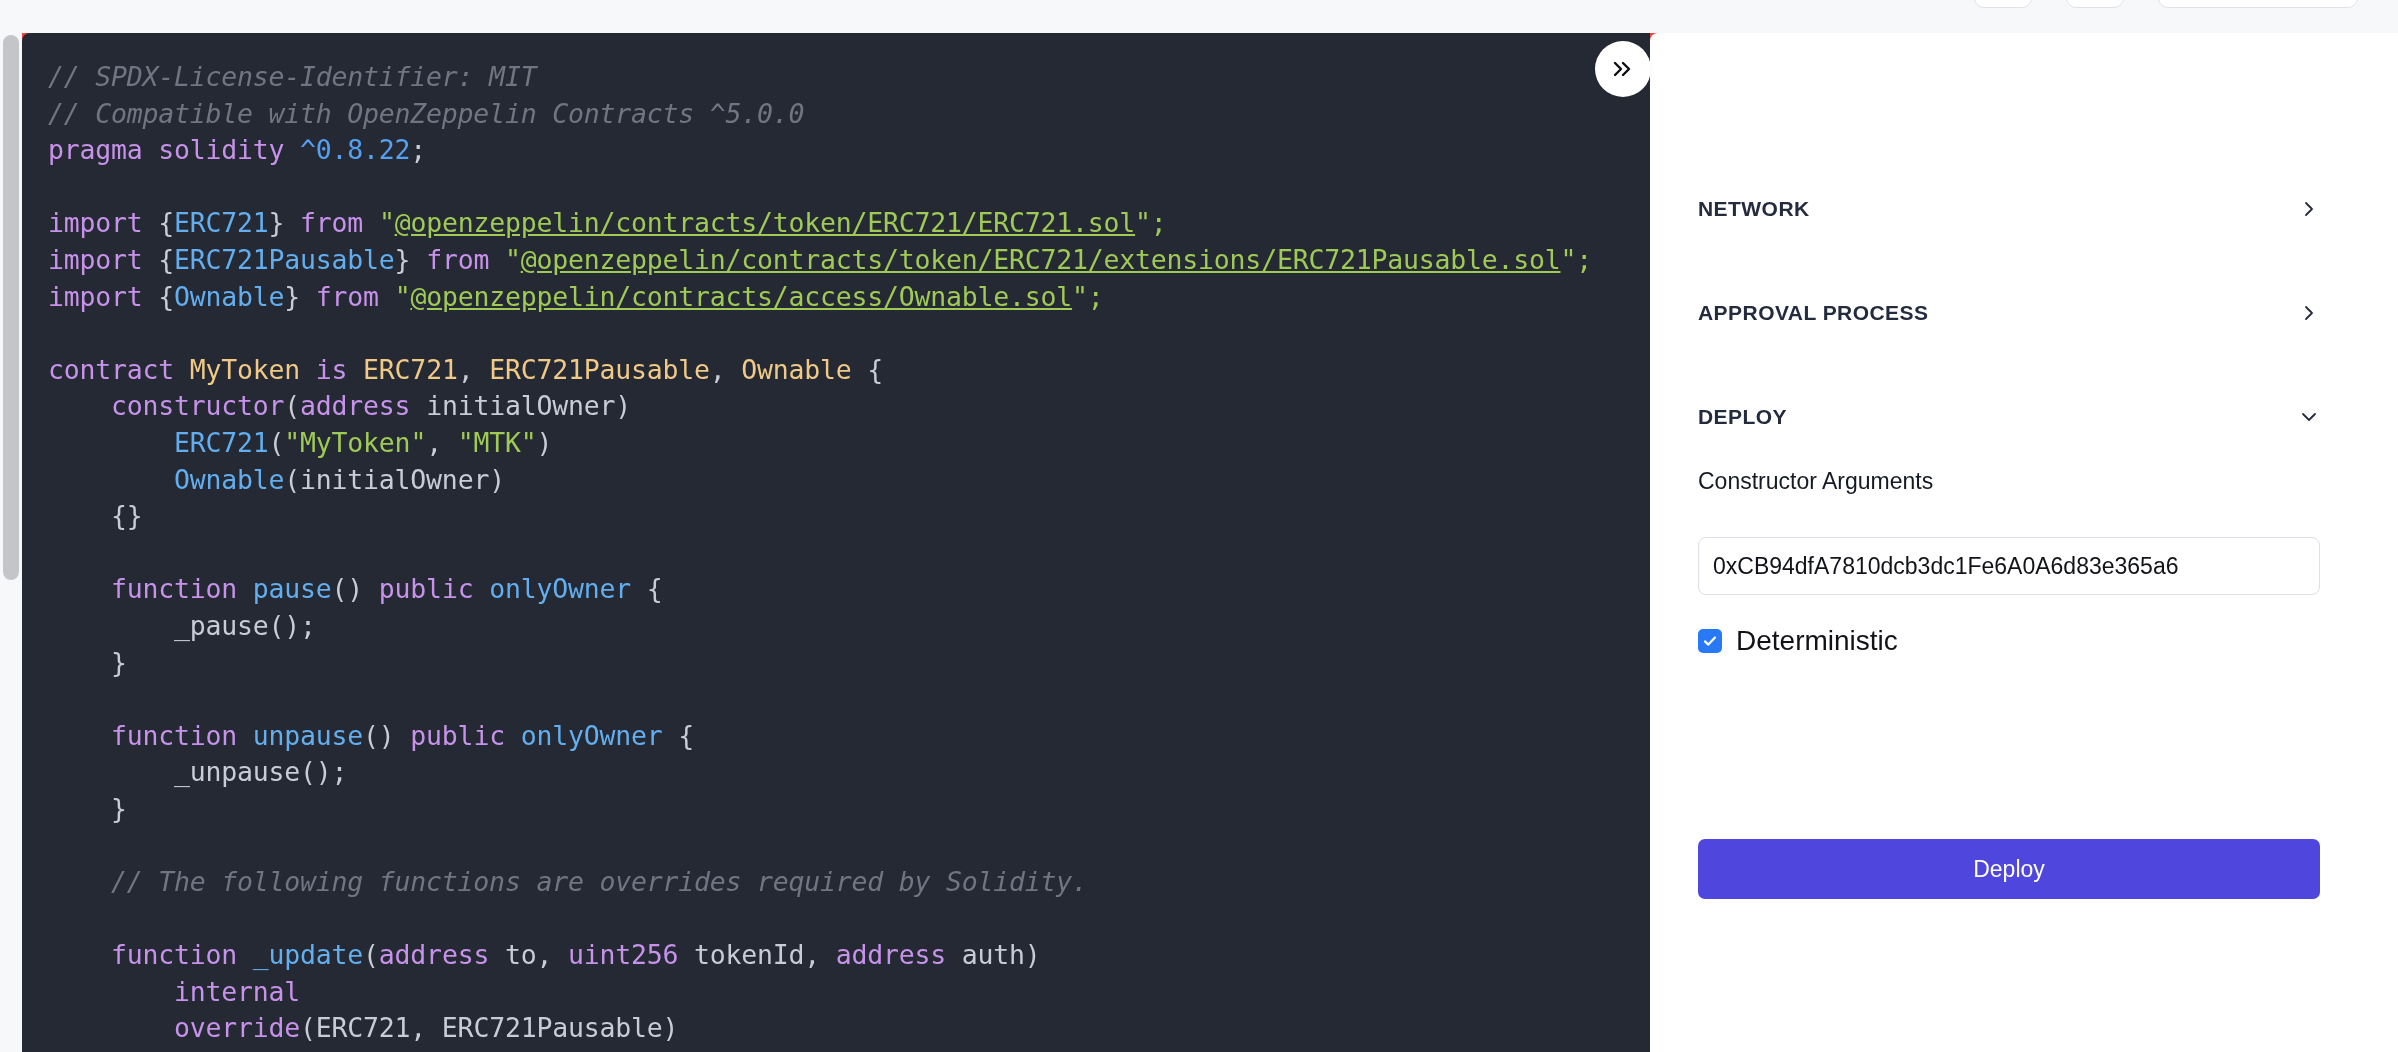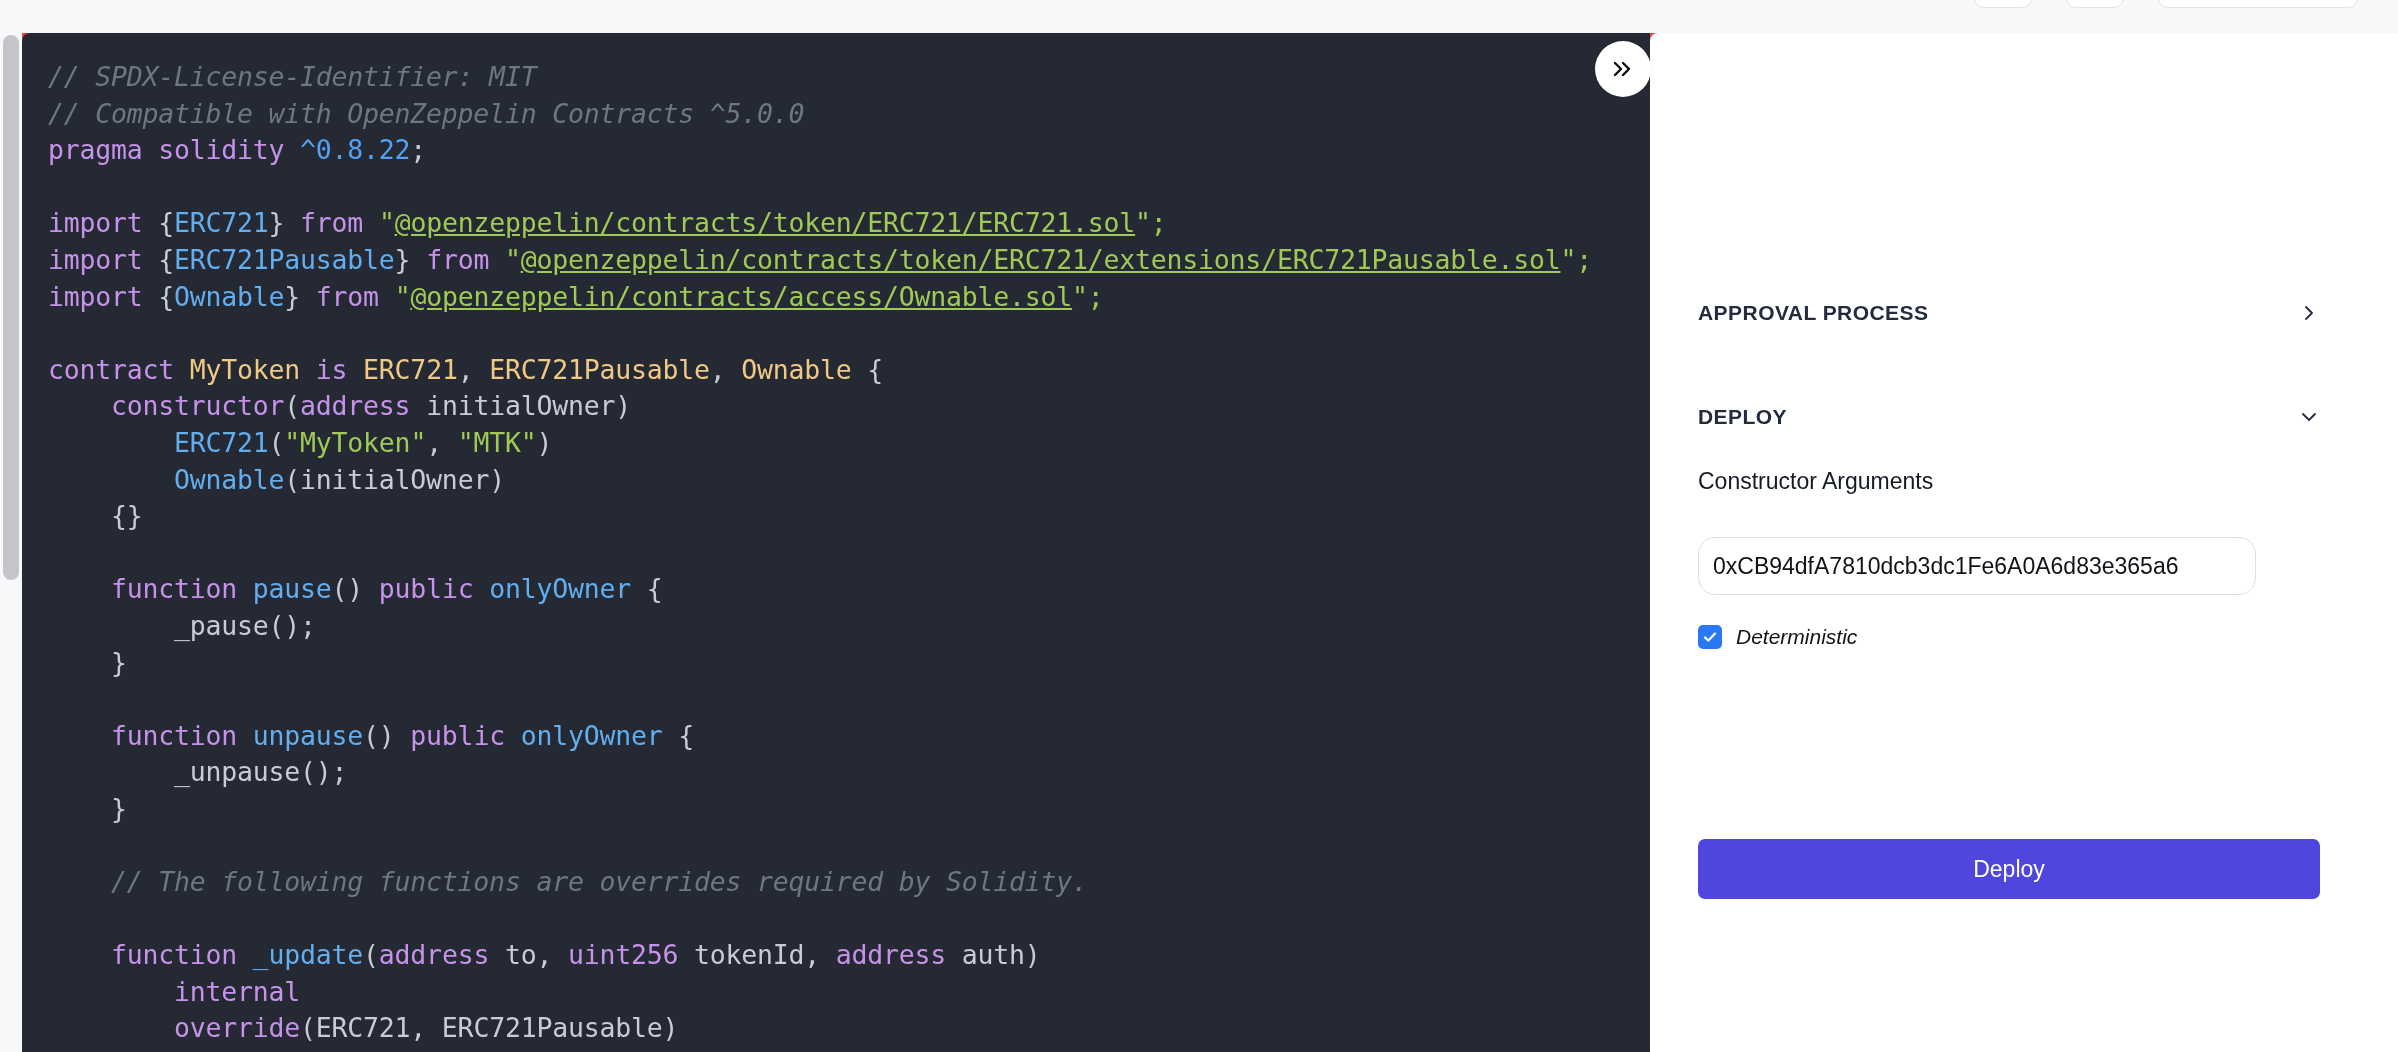--- a/index.html
+++ b/index.html
@@ -149,24 +149,24 @@
     left: 48px;
     top: 435px;
     font-size: 23px;
     color: #151a24;
     font-family: "Liberation Sans", sans-serif;
   }
 
   .text-input {
     position: absolute;
     left: 48px;
-    width: 558px;
+    width: 622px;
     height: 58px;
     border: 1px solid #dcdfe6;
-    border-radius: 17px;
+    border-radius: 8px;
     background: #ffffff;
     font-size: 23px;
     color: #111318;
     padding: 0 14px;
     font-family: "Liberation Sans", sans-serif;
     outline: none;
   }
   .text-input::placeholder { color: #a9adb8; }
   .input-ctor { top: 504px; }
   .input-salt { top: 674px; }
@@ -184,24 +184,23 @@
     width: 24px; height: 24px;
     border-radius: 5px;
     background: #2979f6;
     display: flex;
     align-items: center;
     justify-content: center;
     flex: 0 0 auto;
   }
   .cbox svg { display: block; }
   .cbox-label {
-    font-size: 21px;
+    font-size: 28px;
     color: #111318;
     font-family: "Liberation Sans", sans-serif;
-    font-style: italic;
   }
 
   .deploy-btn {
     position: absolute;
     left: 48px;
     top: 806px;
     width: 622px;
     height: 60px;
     border: none;
     border-radius: 7px;
@@ -236,20 +235,28 @@
       <svg width="24" height="18" viewBox="0 0 24 18" fill="none">
         <path d="M4 3 L10 9 L4 15" stroke="#0c0d10" stroke-width="2.4" stroke-linecap="round" stroke-linejoin="round"></path>
         <path d="M12 3 L18 9 L12 15" stroke="#0c0d10" stroke-width="2.4" stroke-linecap="round" stroke-linejoin="round"></path>
       </svg>
     </span>
   </div>
 
   <div class="panel">
 
 
+    <div class="section-row row-network">
+      <span class="section-label">NETWORK</span>
+      <span class="chev">
+        <svg width="18" height="18" viewBox="0 0 18 18" fill="none">
+            <path d="M6 3 L12 9 L6 15" stroke="#242b3d" stroke-width="1.8" stroke-linecap="round" stroke-linejoin="round"></path>
+          </svg>
+      </span>
+    </div>
 
     <div class="section-row row-approval">
       <span class="section-label">APPROVAL PROCESS</span>
       <span class="chev">
         <svg width="18" height="18" viewBox="0 0 18 18" fill="none">
             <path d="M6 3 L12 9 L6 15" stroke="#242b3d" stroke-width="1.8" stroke-linecap="round" stroke-linejoin="round"></path>
           </svg>
       </span>
     </div>
 

